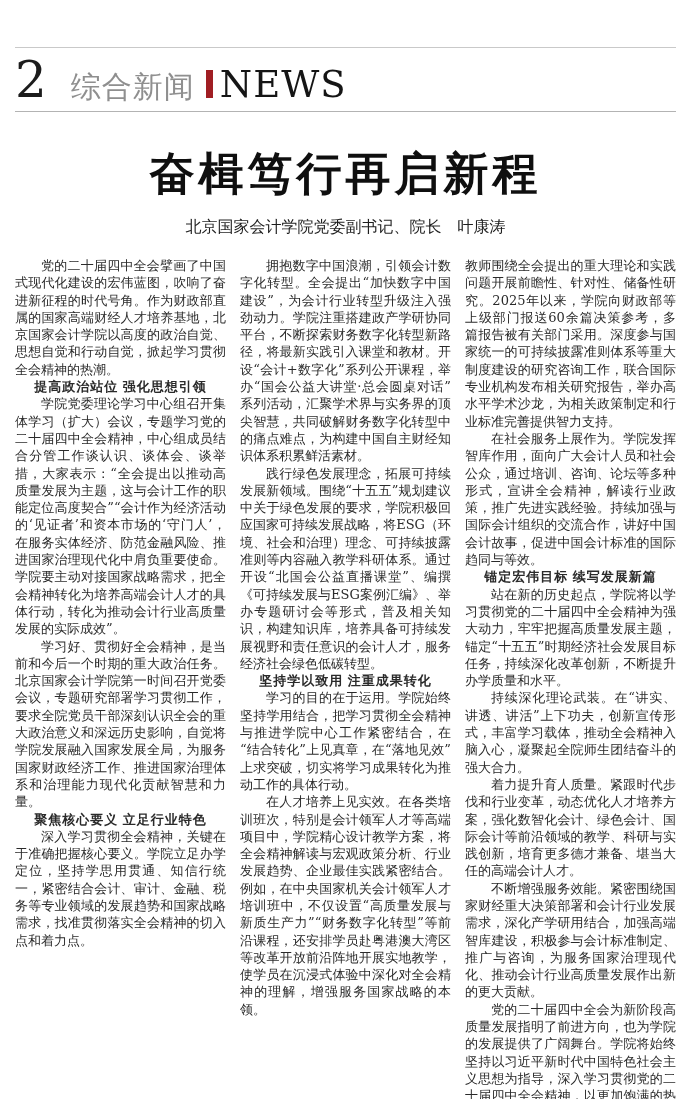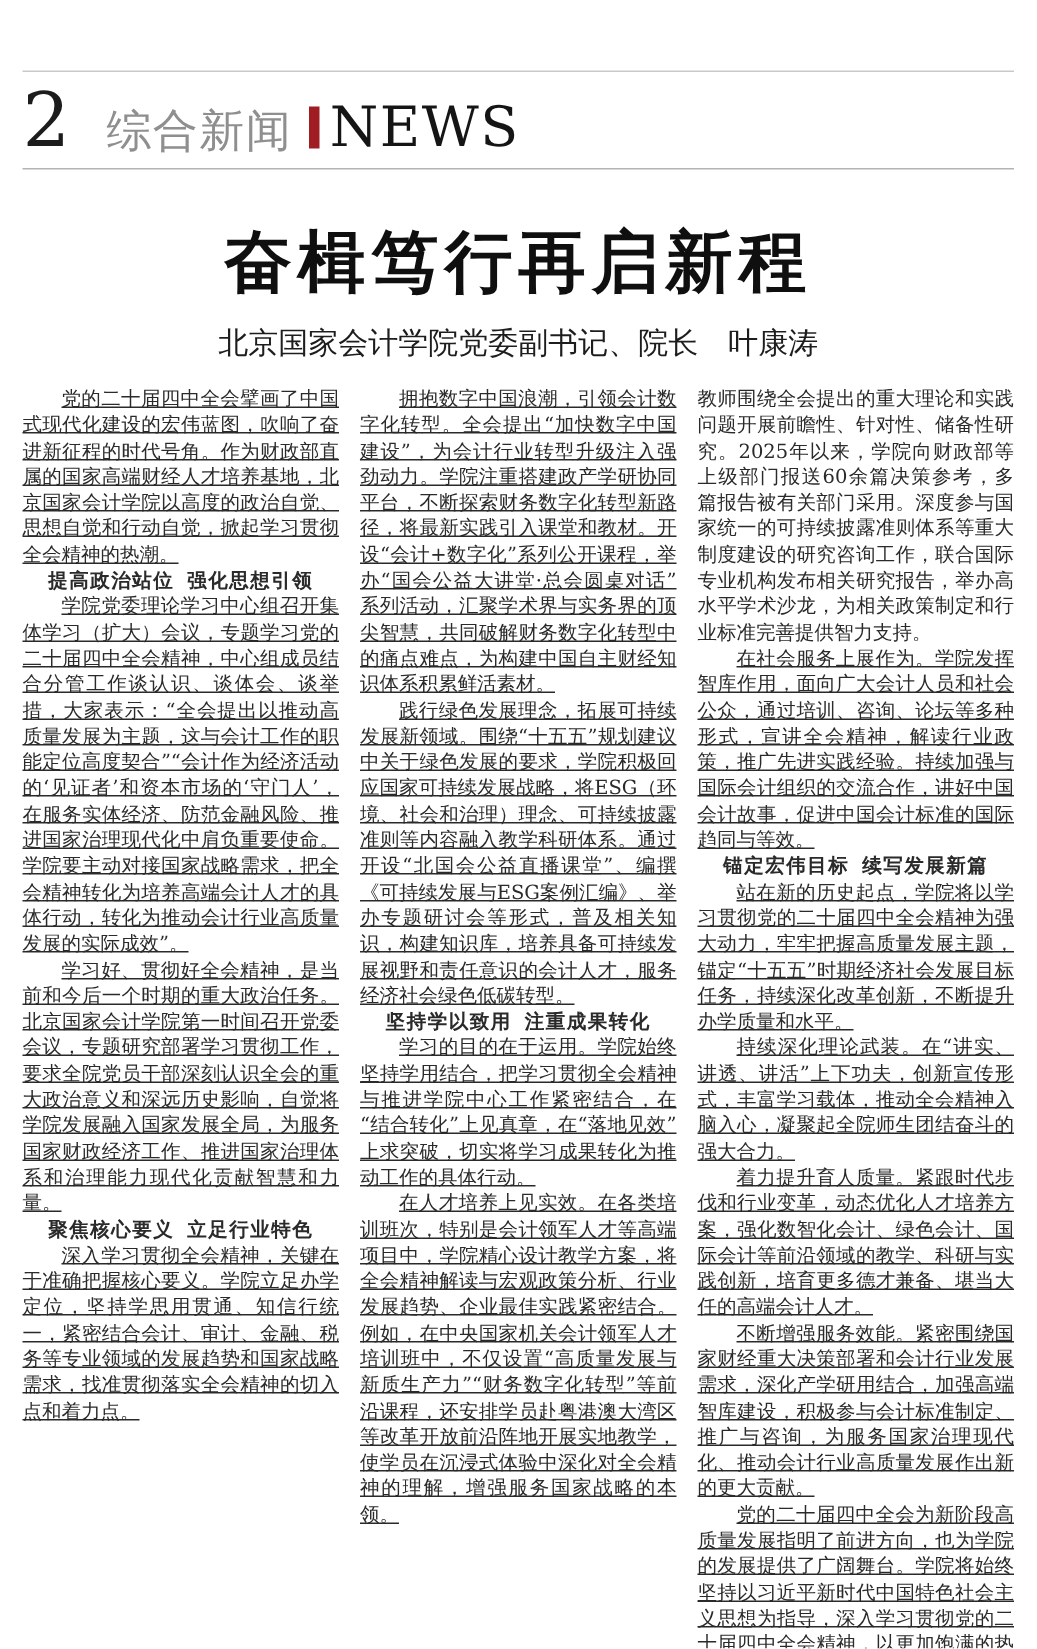--- a/index.html
+++ b/index.html
@@ -47,47 +47,47 @@
   .headline{
     margin:36px 15px 16px 15px;
     text-align:center;
     font-size:45px;line-height:52px;
     font-weight:bold;color:#0f0f0f;
     letter-spacing:4px;
   }
   .byline{
     margin-top:16px;
     text-align:center;
-    font-size:20px;line-height:22px;
+    font-size:16px;line-height:22px;
     color:#1d1d1d;
     font-family:"DejaVu Sans", sans-serif;
   }
   
   .columns{
     display:flex;
     gap:14px;
     margin:19px 15px 0 15px;
   }
   .col{
     flex:1 1 0;
     min-width:0;
     text-align:justify;
   }
   .col p{
     margin:0;
     font-size:13px;
     line-height:17.3px;
     color:#2a2a2a;
   }
-  .indent{text-indent:2em;text-decoration:underline;}
+  .indent{text-indent:2em;}
   .subhead{
     margin:13px 0 13px 0;
     text-align:center;
     text-indent:0;
-    font-family:Liberation Mono, monospace;
+    font-family:Liberation Sans, sans-serif;
     font-weight:bold;
     font-size:16px;line-height:20px;
     color:#101010;
     letter-spacing:1px;
   }
 </style>
 </head>
 <body>
 
 <div class="page">

